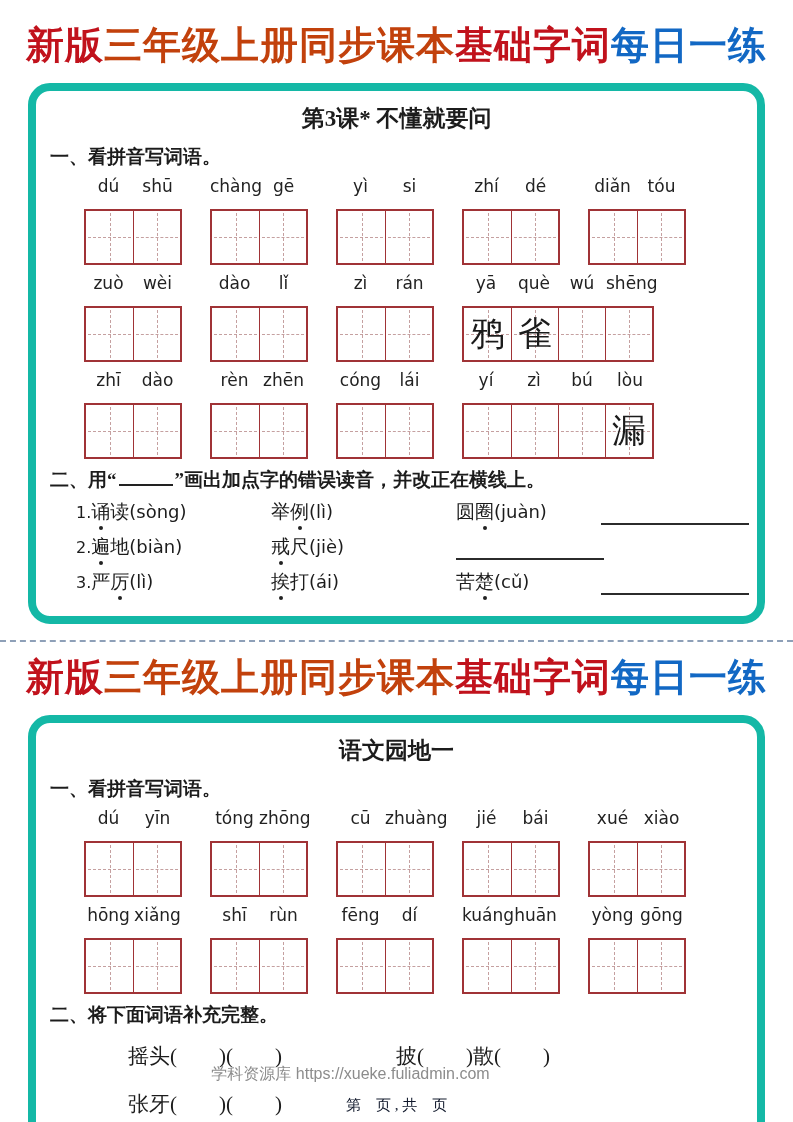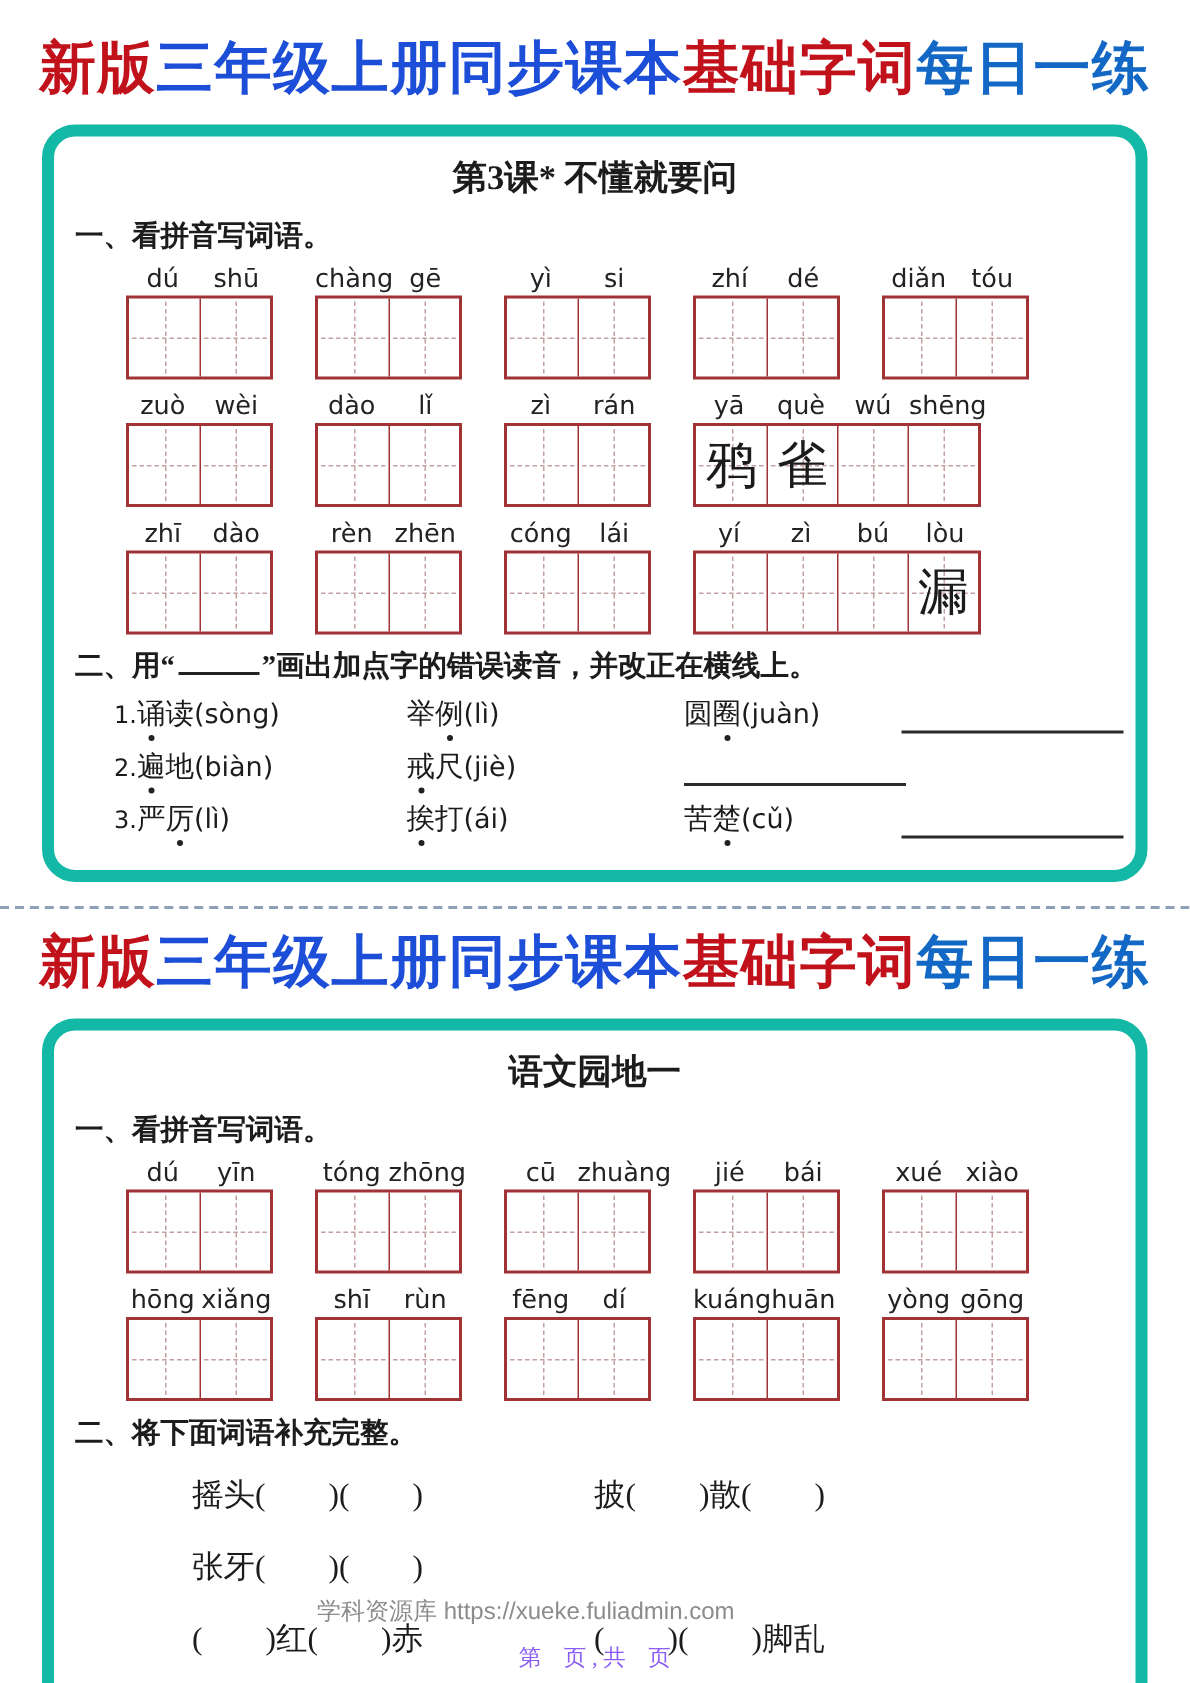--- a/index.html
+++ b/index.html
@@ -15,21 +15,21 @@
   .main-title {
     margin-top:20px;
     text-align:center;
     font-size:38px;
     font-weight:bold;
     letter-spacing:1px;
     font-family:"Liberation Serif", serif;
     white-space:nowrap;
   }
   .t-red  { color:#c1121c; }
-  .t-black{ color:#1d4ed8; }
+  .t-black{ color:#c2410c; }
   .t-blue { color:#1268c4; }
   .main-title.second { margin-top:10px; }
 
   
   .card {
     margin:12px 28px 0;
     border:8px solid #14b8a6;
     border-radius:22px;
     padding:8px 14px 12px;
   }
@@ -52,21 +52,21 @@
     border-bottom:2px solid #222;
     height:0.95em;
     margin:0 2px;
     vertical-align:baseline;
   }
 
   
   .py-area { margin-left:34px; }
   .py-row  { display:flex; gap:28px; margin-bottom:8px; align-items:flex-end; }
   .py-group{ display:flex; flex-direction:column; }
-  .py-labels { display:flex; margin-bottom:1px; }
+  .py-labels { display:flex; margin-bottom:13px; }
   .py-syllable {
     flex:1 1 0; min-width:0;
     text-align:center;
     font-size:17px;
     white-space:nowrap;
     color:#222;
     font-family:"DejaVu Sans", sans-serif;
   }
   .py-box { display:flex; border:2px solid #a03336; background:#fff; }
   .py-cell {
@@ -135,21 +135,21 @@
     position:absolute; left:0; top:1064px; width:701px;
     text-align:center;
     font-size:16px;
     color:#8c8c8c;
     z-index:3;
   }
   .page-line {
     position:absolute; left:0; top:1096px; width:793px;
     text-align:center;
     font-size:15px;
-    color:#8b5cf6;
+    color:#0f172a;
     font-family:"Liberation Serif", serif;
   }
 </style>
 </head>
 <body>
 
 <h1 class="main-title">
   <span class="t-red">新版</span><span class="t-black">三年级上册同步课本</span><span class="t-red">基础字词</span><span class="t-blue">每日一练</span>
 </h1>
 

